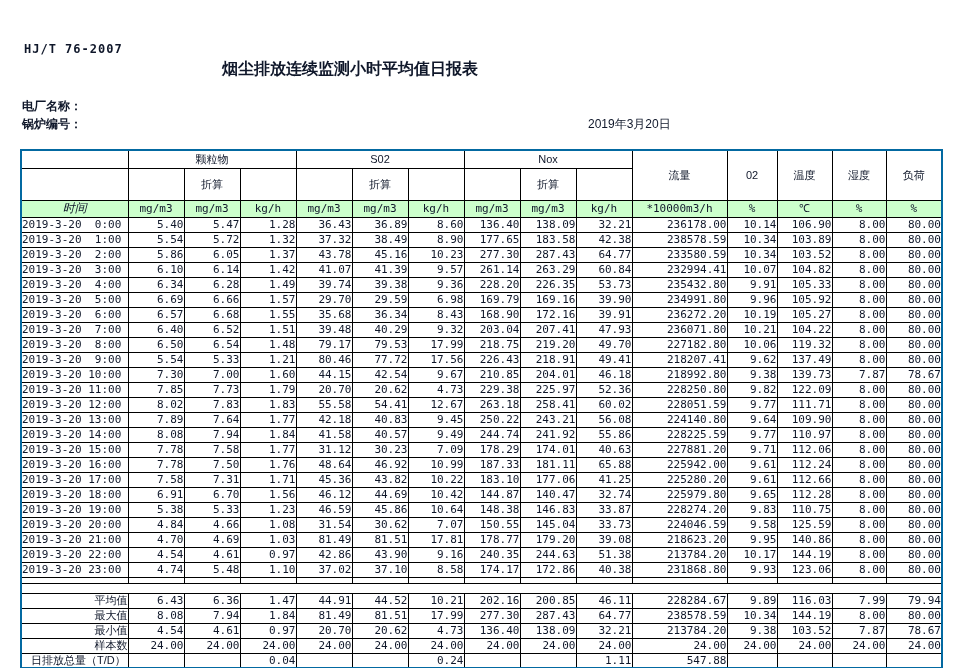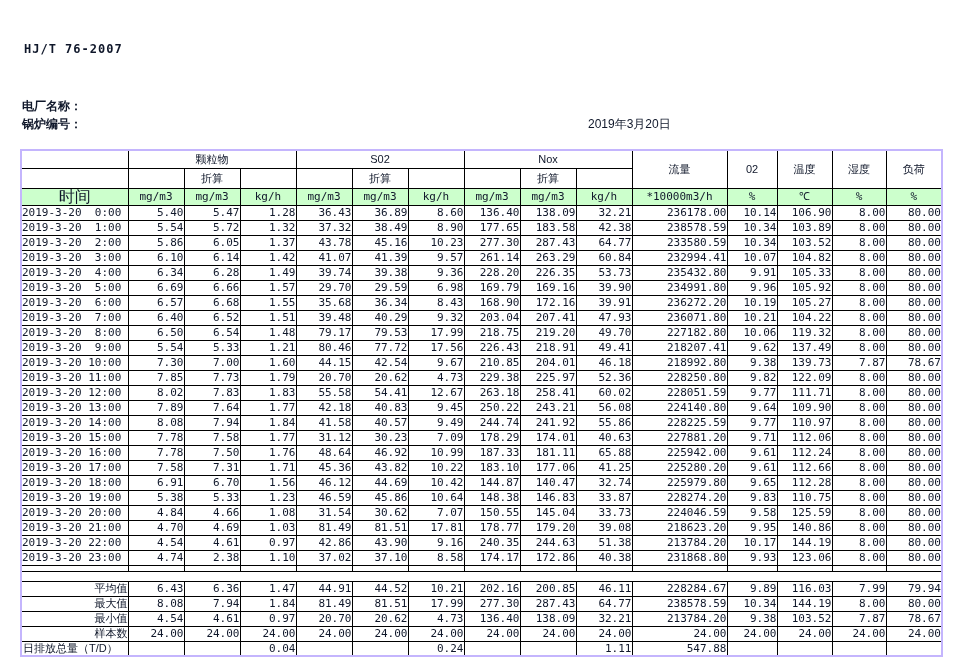--- a/index.html
+++ b/index.html
@@ -22,61 +22,62 @@
     position:absolute; top:22px; left:0; width:700px;
     text-align:center; font-weight:bold; font-size:16px;
   }
   .plant-label { position:absolute; top:61px; left:22px; font-weight:bold; font-size:12px; }
   .boiler-label { position:absolute; top:79px; left:22px; font-weight:bold; font-size:12px; }
   .report-date { position:absolute; top:79px; left:588px; font-size:12px;text-align:center; }
 
   table.report {
     position:absolute; top:112px; left:20px;
     border-collapse:collapse;
-    border:2px solid #c4b5fd;
+    border:2px solid #0369a1;
     table-layout:fixed;
   }
   table.report td {
     border:1px solid #000;
     padding:0;
     font-size:11px;
     height:15px;
     overflow:hidden;
     white-space:pre;
     line-height:13px;
   }
   thead td { text-align:center; font-size:12px; }
   tr.units-row td {
     background: var(--header-green, #ccffcc);
     text-align:center;
     font-family:"DejaVu Sans Mono", monospace;
     font-size:11px;
   }
-  tr.units-row td.time-head { font-family:"Liberation Sans", sans-serif; font-size:16px; }
+  tr.units-row td.time-head { font-family:"Liberation Sans", sans-serif; font-size:12px;font-style:italic; }
   td.num {
     text-align:right; padding-right:8px;
     font-family:"DejaVu Sans Mono", monospace;
   }
   td.c-time {
     text-align:left; padding-right:4px;
     font-family:"DejaVu Sans Mono", monospace;
   }
   td.c-label { text-align:right; padding-right:4px; font-size:12px; white-space:nowrap; }
-  td.c-label.left { text-align:left; padding-left:1px; }
+  td.c-label.left { text-align:left; padding-left:9px; }
   tr.empty-row td { height:6px; }
   tr.spacer-row td { border:none; height:10px; }
   .footer-total { position:absolute; top:630px; left:22px; font-size:12px; }
   .footer-report { position:absolute; top:648px; left:22px; font-size:12px; }
   .footer-unit { position:absolute; top:648px; left:207px; font-size:12px; }
 </style>
 </head>
 <body>
 
 <div class="page">
   <div class="doc-code">HJ/T  76-2007</div>
+  <div class="title">烟尘排放连续监测小时平均值日报表</div>
   <div class="plant-label">电厂名称：</div>
   <div class="boiler-label">锅炉编号：</div>
   <div class="report-date">2019年3月20日</div>
 
   <table class="report">
     <colgroup>
       <col style="width:107px">
       <col style="width:56px">
         <col style="width:56px">
         <col style="width:56px">
@@ -97,21 +98,21 @@
         <td></td>
         <td colspan="3">颗粒物</td>
         <td colspan="3">S02</td>
         <td colspan="3">Nox</td>
         <td rowspan="2">流量</td>
         <td rowspan="2">02</td>
         <td rowspan="2">温度</td>
         <td rowspan="2">湿度</td>
         <td rowspan="2">负荷</td>
       </tr>
-      <tr style="height:20px;">
+      <tr style="height:32px;">
         <td></td>
         <td></td>
         <td>折算</td>
         <td></td>
         <td></td>
         <td>折算</td>
         <td></td>
         <td></td>
         <td>折算</td>
         <td></td>
@@ -522,21 +523,21 @@
           <td class="num">51.38</td>
           <td class="num">213784.20</td>
           <td class="num">10.17</td>
           <td class="num">144.19</td>
           <td class="num">8.00</td>
           <td class="num">80.00</td>
         </tr>
         <tr>
           <td class="c-time">2019-3-20 23:00</td>
           <td class="num">4.74</td>
-          <td class="num">2.38</td>
+          <td class="num">5.48</td>
           <td class="num">1.10</td>
           <td class="num">37.02</td>
           <td class="num">37.10</td>
           <td class="num">8.58</td>
           <td class="num">174.17</td>
           <td class="num">172.86</td>
           <td class="num">40.38</td>
           <td class="num">231868.80</td>
           <td class="num">9.93</td>
           <td class="num">123.06</td>

